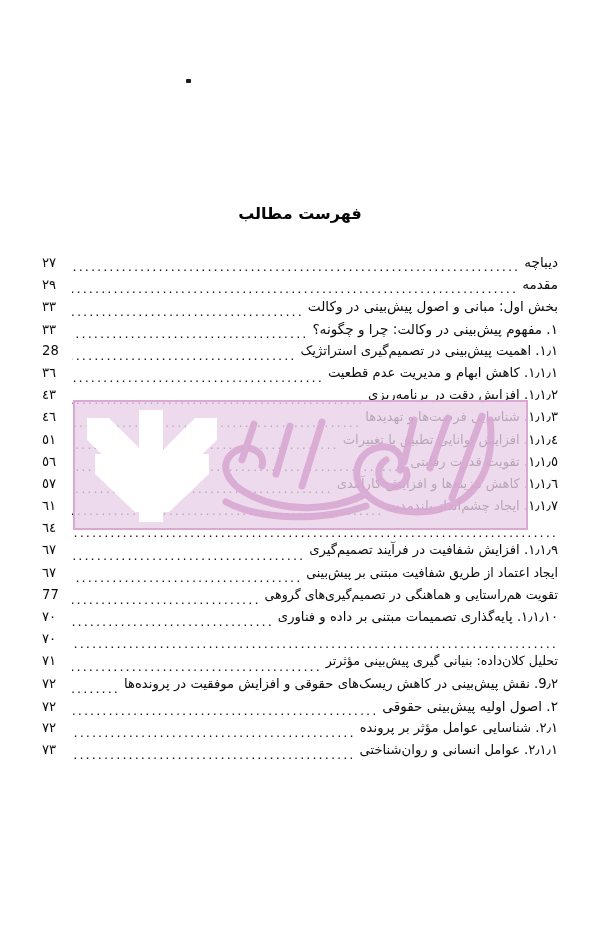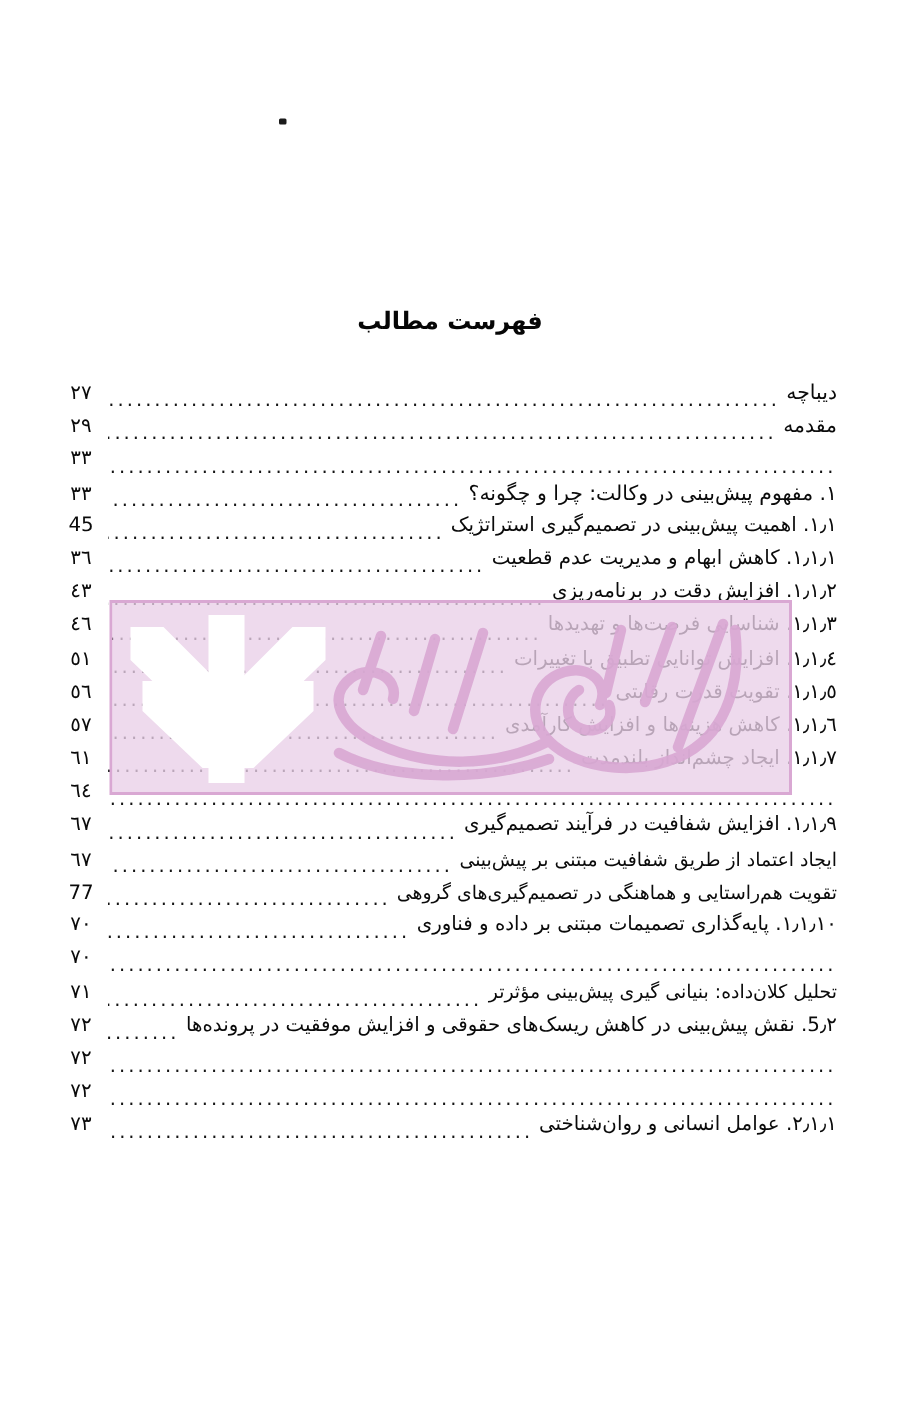--- a/index.html
+++ b/index.html
@@ -109,21 +109,21 @@
     white-space: nowrap;
   }
 
   .entry-page {
     flex: 0 0 auto;
     font-size: 13.2px;
     line-height: 20px;
     color: #0a0a0a;
     padding-right: 6px;
     min-width: 24px;
-    text-align: center;
+    text-align: left;
     direction: rtl;
   }
 
   
   .watermark {
     position: absolute;
     left: 73px;
     top: 400px;
     width: 455px;
     height: 130px;
@@ -169,32 +169,33 @@
         <span class="entry-label bold">دیباچه</span>
         <span class="leader"></span>
         <span class="entry-page">٢٧</span>
       </div>
       <div class="toc-entry entry-indent-0">
         <span class="entry-label bold">مقدمه</span>
         <span class="leader"></span>
         <span class="entry-page">٢٩</span>
       </div>
       <div class="toc-entry entry-indent-0">
+        <span class="entry-label bold">بخش اول: مبانی و اصول پیش‌بینی در وکالت</span>
         <span class="leader"></span>
         <span class="entry-page">٣٣</span>
       </div>
       <div class="toc-entry entry-indent-0">
         <span class="entry-label bold">١. مفهوم پیش‌بینی در وکالت: چرا و چگونه؟</span>
         <span class="leader"></span>
         <span class="entry-page">٣٣</span>
       </div>
       <div class="toc-entry entry-indent-1">
         <span class="entry-label">١٫١. اهمیت پیش‌بینی در تصمیم‌گیری استراتژیک</span>
         <span class="leader"></span>
-        <span class="entry-page">45</span>
+        <span class="entry-page">28</span>
       </div>
       <div class="toc-entry entry-indent-2">
         <span class="entry-label">١٫١٫١. کاهش ابهام و مدیریت عدم قطعیت</span>
         <span class="leader"></span>
         <span class="entry-page">٣٦</span>
       </div>
       <div class="toc-entry entry-indent-2">
         <span class="entry-label">١٫١٫٢. افزایش دقت در برنامه‌ریزی</span>
         <span class="leader"></span>
         <span class="entry-page">٤٣</span>
@@ -251,29 +252,31 @@
       <div class="toc-entry entry-indent-3">
         <span class="leader"></span>
         <span class="entry-page">٧٠</span>
       </div>
       <div class="toc-entry entry-indent-3">
         <span class="entry-label small">تحلیل کلان‌داده: بنیانی گیری پیش‌بینی مؤثرتر</span>
         <span class="leader"></span>
         <span class="entry-page">٧١</span>
       </div>
       <div class="toc-entry entry-indent-1">
-        <span class="entry-label">5٫٢. نقش پیش‌بینی در کاهش ریسک‌های حقوقی و افزایش موفقیت در پرونده‌ها</span>
+        <span class="entry-label">9٫٢. نقش پیش‌بینی در کاهش ریسک‌های حقوقی و افزایش موفقیت در پرونده‌ها</span>
         <span class="leader"></span>
         <span class="entry-page">٧٢</span>
       </div>
       <div class="toc-entry entry-indent-0">
+        <span class="entry-label bold">٢. اصول اولیه پیش‌بینی حقوقی</span>
         <span class="leader"></span>
         <span class="entry-page">٧٢</span>
       </div>
       <div class="toc-entry entry-indent-1">
+        <span class="entry-label">٢٫١. شناسایی عوامل مؤثر بر پرونده</span>
         <span class="leader"></span>
         <span class="entry-page">٧٢</span>
       </div>
       <div class="toc-entry entry-indent-2">
         <span class="entry-label">٢٫١٫١. عوامل انسانی و روان‌شناختی</span>
         <span class="leader"></span>
         <span class="entry-page">٧٣</span>
       </div>
     </div>
 

